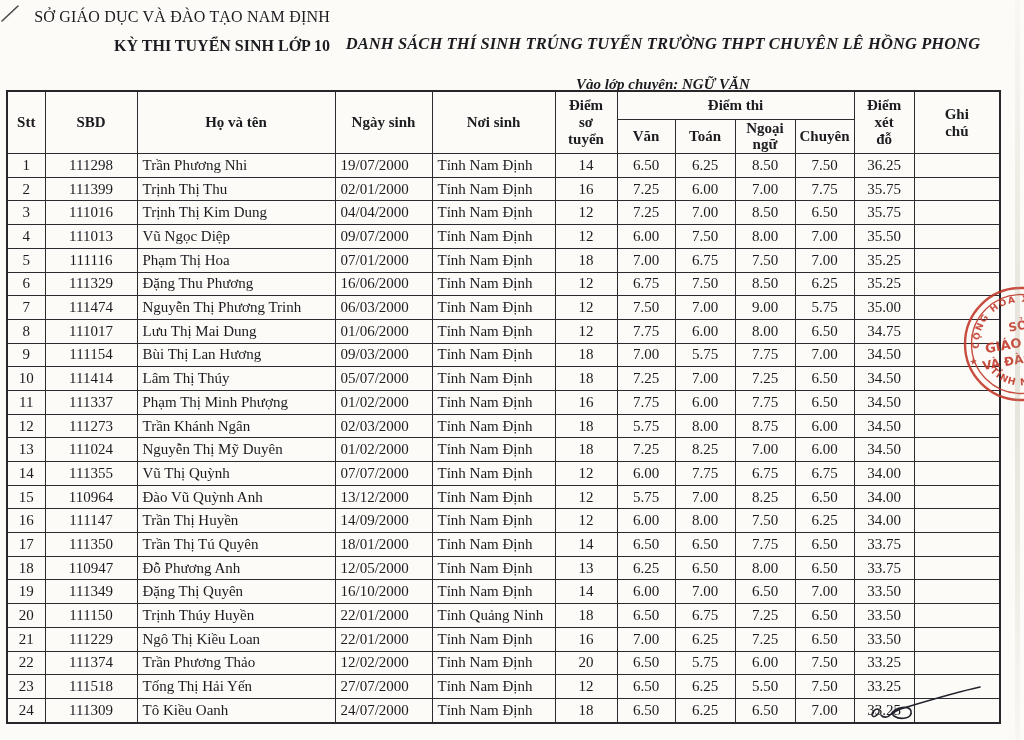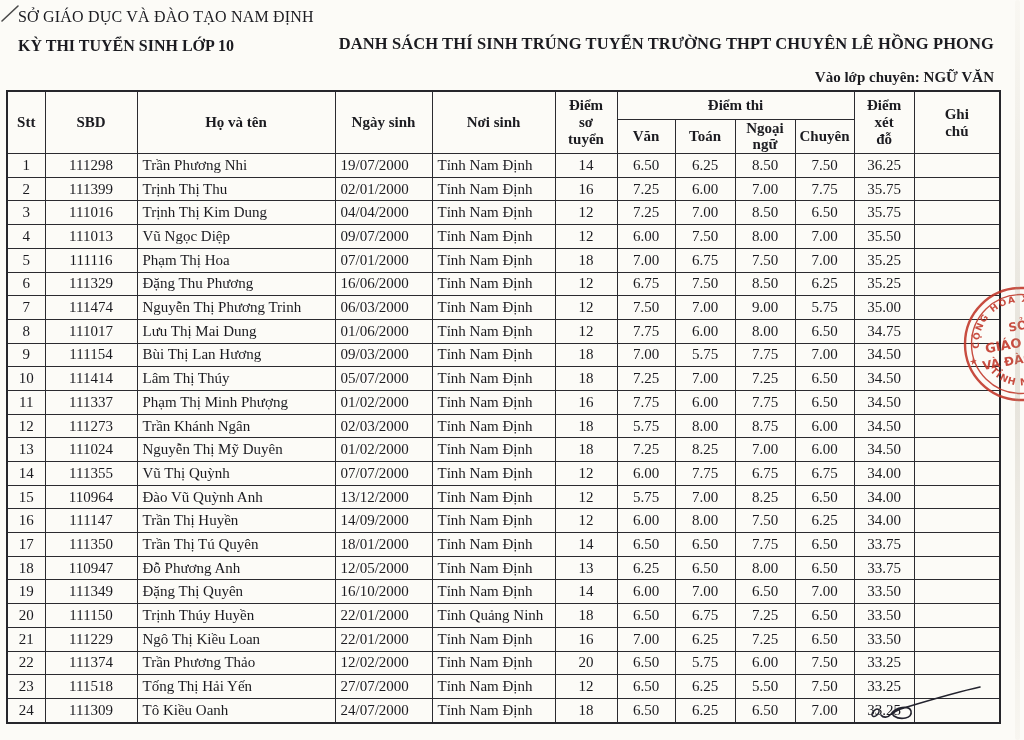--- a/index.html
+++ b/index.html
@@ -3,28 +3,28 @@
 <meta charset="utf-8">
 <style>
   html,body{margin:0;padding:0;background:#e9e7e2;}
   .page{
     position:relative;width:1024px;height:740px;overflow:hidden;
     background:#fcfbf7;
     font-family:"Liberation Serif","DejaVu Serif",serif;
     color:#1b1b20;
   }
   
-  .header-left{position:absolute;left:18px;top:8px;width:312px;text-align:left;}
+  .header-left{position:absolute;left:18px;top:8px;width:312px;text-align:right;}
   .org-line{font-size:16px;letter-spacing:.2px;white-space:nowrap;}
   .exam-line{font-size:16px;font-weight:bold;margin-top:11px;white-space:nowrap;}
   .year-line{font-size:15px;font-weight:bold;margin-top:3px;white-space:nowrap;}
   .year-line .u{text-decoration:underline;}
-  .header-right{position:absolute;left:332px;top:34px;width:662px;text-align:right;}
+  .header-right{position:absolute;left:332px;top:34px;width:662px;text-align:center;font-style:italic;}
   .doc-title{font-size:16.5px;font-weight:bold;white-space:nowrap;letter-spacing:.1px;}
-  .doc-subtitle{font-size:15px;font-weight:bold;margin-top:15px;}
+  .doc-subtitle{font-size:15px;font-weight:bold;margin-top:22px;}
   
   table.students{
     position:absolute;left:6px;top:90px;width:993px;
     border-collapse:collapse;table-layout:fixed;
     border:2px solid #26262b;
   }
   .students th,.students td{border:1px solid #2b2b30;overflow:hidden;}
   .students thead th{
     font-weight:bold;font-size:15px;text-align:center;vertical-align:middle;
     white-space:pre-line;line-height:1.12;padding:0;

